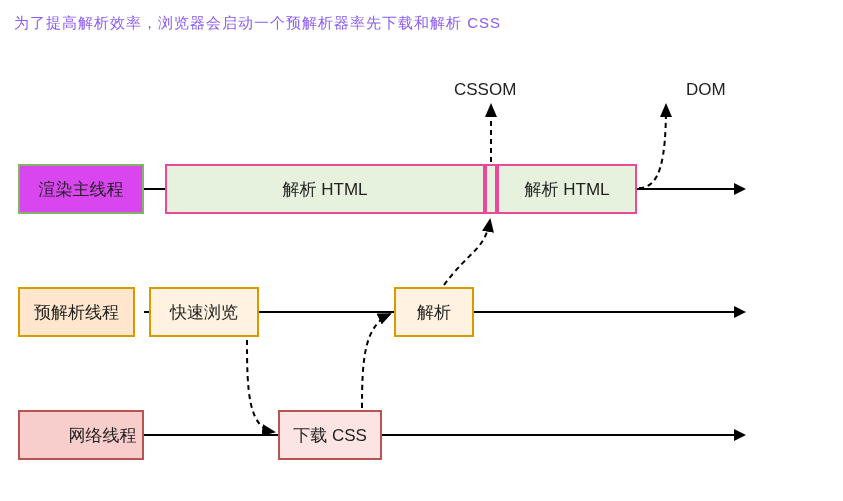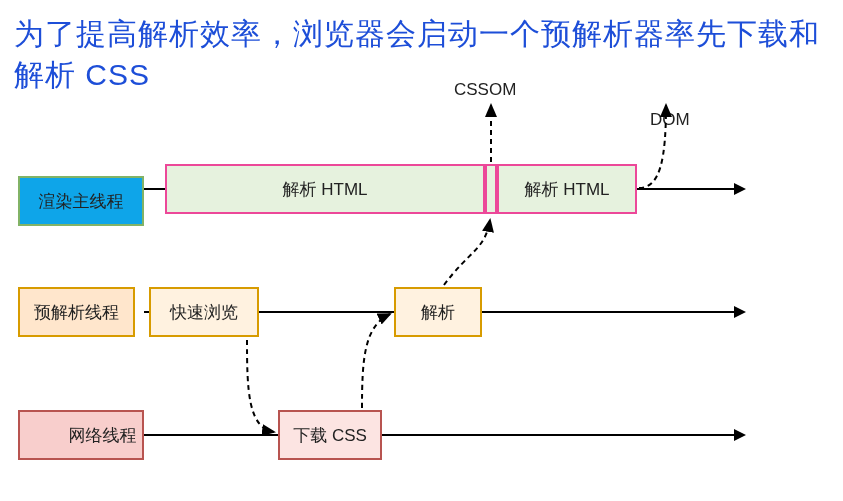--- a/index.html
+++ b/index.html
@@ -9,44 +9,43 @@
     font-family: "Microsoft YaHei", "PingFang SC", "Hiragino Sans GB", sans-serif;
     background: #ffffff;
     width: 843px;
     height: 501px;
     position: relative;
   }
   .title {
     position: absolute;
     top: 14px;
     left: 14px;
-    font-size: 30px;
-    color: #1d4ed8;
+    font-size: 15px;
+    color: #8b5cf6;
     letter-spacing: 1px;
   }
   .diagram {
     position: absolute;
     top: 0;
     left: 0;
     width: 843px;
     height: 501px;
   }
   .box {
     position: absolute;
     display: flex;
     align-items: center;
     justify-content: center;
     font-size: 17px;
     color: #222;
     white-space: nowrap;
   }
   .green-dark {
-    background: #0ea5e9;
+    background: #d946ef;
     border: 2px solid #82b366;
-    margin-top: 12px;
   }
   .green-light {
     background: #e6f2de;
     border: 2px solid #ec4899;
   }
   .orange-dark {
     background: #ffe6cc;
     border: 2px solid #d79b00;
   }
   .orange-light {
@@ -88,36 +87,36 @@
   }
 </style>
 </head>
 <body>
 
 <div class="title">为了提高解析效率，浏览器会启动一个预解析器率先下载和解析  CSS</div>
 
 <div class="diagram">
 
   <div class="label" style="left:454px; top:80px;">CSSOM</div>
-  <div class="label" style="left:650px; top:80px;margin-top:30px;">DOM</div>
+  <div class="label" style="left:686px; top:80px;">DOM</div>
 
   <div class="box green-dark" style="left:18px; top:164px; width:126px; height:50px;">渲染主线程</div>
   <div class="axis" style="left:144px; top:188px; width:592px;"></div>
   <div class="arrowhead" style="left:734px; top:183px;"></div>
 
   <div class="box green-light" style="left:165px; top:164px; width:320px; height:50px;">解析 HTML</div>
   <div class="box green-light" style="left:485px; top:164px; width:12px; height:50px;"></div>
   <div class="box green-light" style="left:497px; top:164px; width:140px; height:50px;">解析 HTML</div>
 
   <div class="box orange-dark" style="left:18px; top:287px; width:117px; height:50px;">预解析线程</div>
   <div class="axis" style="left:144px; top:311px; width:592px;"></div>
   <div class="arrowhead" style="left:734px; top:306px;"></div>
 
   <div class="box orange-light" style="left:149px; top:287px; width:110px; height:50px;">快速浏览</div>
-  <div class="box orange-light" style="left:394px; top:287px; width:88px; height:50px;">解析</div>
+  <div class="box orange-light" style="left:394px; top:287px; width:80px; height:50px;">解析</div>
 
   <div class="box pink-dark" style="left:18px; top:410px; width:126px; height:50px;">网络线程</div>
   <div class="axis" style="left:144px; top:434px; width:592px;"></div>
   <div class="arrowhead" style="left:734px; top:429px;"></div>
 
   <div class="box pink-light" style="left:278px; top:410px; width:104px; height:50px;">下载 CSS</div>
 
   <svg class="connector">
     <defs>
       <marker id="arrD" markerWidth="8" markerHeight="8" refX="6" refY="3" orient="auto">

